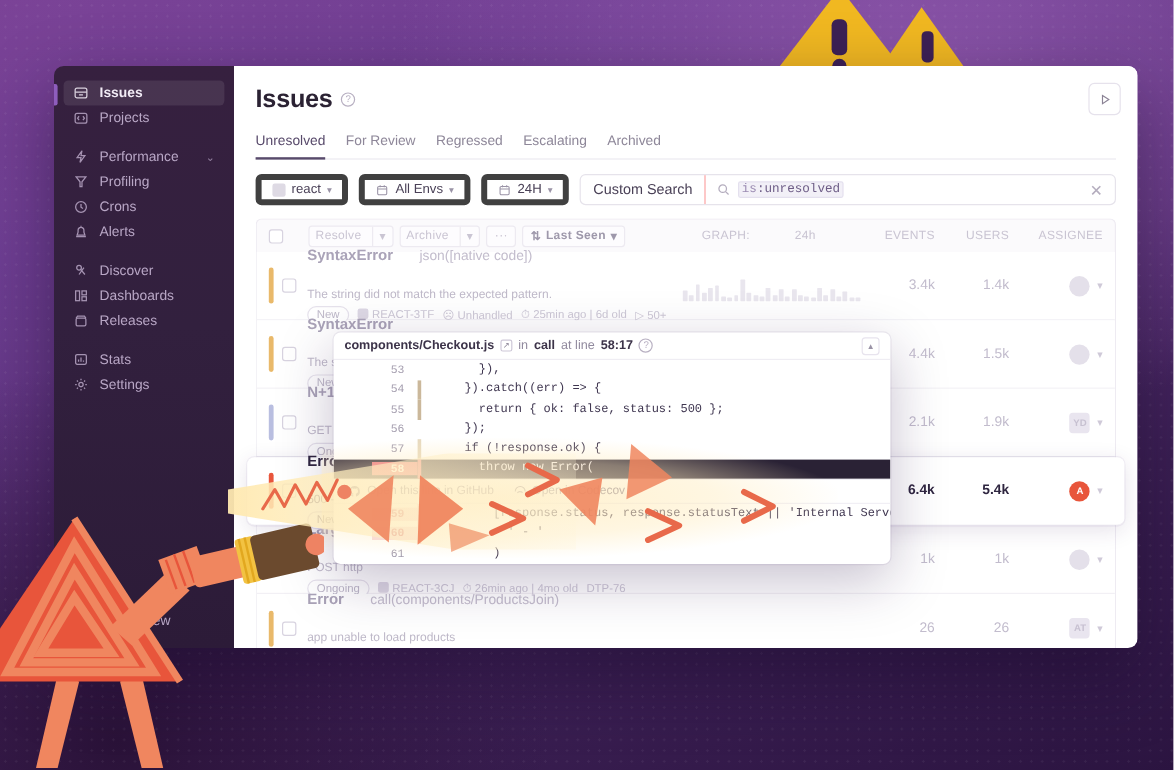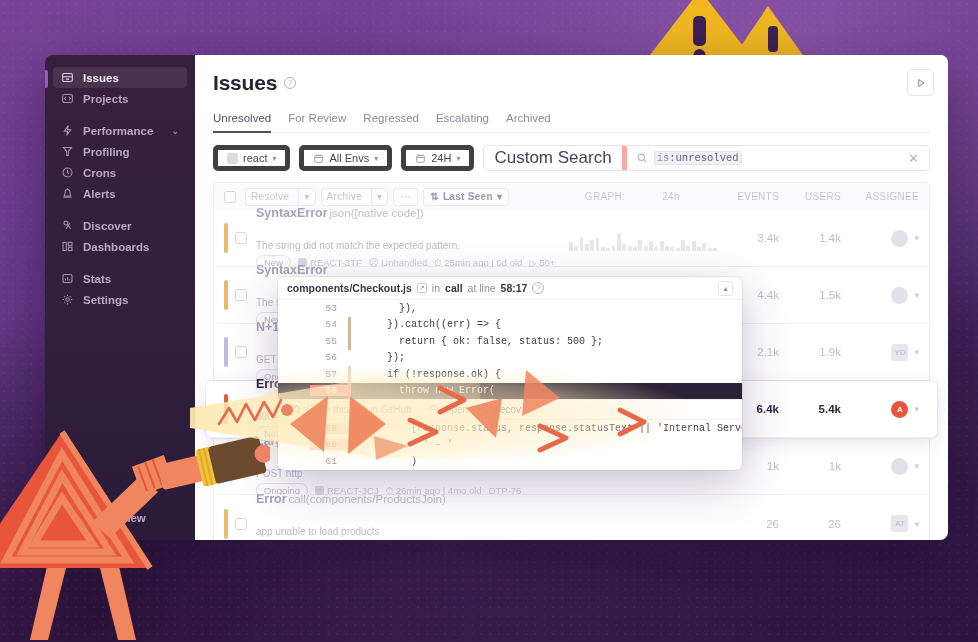--- a/index.html
+++ b/index.html
@@ -54,21 +54,20 @@
     background: #8e5dbd;
   }
   .nav-item {
     display: flex; align-items: center; gap: 9px;
     height: 21px;
     margin: 0 8px; padding: 0 8px;
     border-radius: 4px;
     color: #b9a7c6;
     font-size: 11.5px;
     white-space: nowrap;
-    font-weight: bold;
   }
   .nav-item.active {
     background: rgba(255,255,255,0.09);
     color: #f2ecf6;
     font-weight: bold;
   }
   .nav-item .ico {
     width: 13px; height: 13px;
     display: inline-flex; align-items: center; justify-content: center;
     flex: none; opacity: .85;
@@ -128,22 +127,22 @@
   .seg .chev { font-size: 8px; color: #9a93a6; }
   .seg .sq {
     width: 11px; height: 11px; border-radius: 2px;
     background: #dedae4; flex: none;
   }
   .search-group {
     flex: 1; display: flex; align-items: center;
     border: 1px solid #e6e3eb; border-radius: 5px; background: #fff; height: 26px;
   }
   .search-label {
-    padding: 0 10px; font-size: 17px; color: #4a4157;
-    border-right: 5px solid #fca5a5; height: 100%;
+    padding: 0 10px; font-size: 12px; color: #4a4157;
+    border-right: 1px solid #fca5a5; height: 100%;
     display: flex; align-items: center; white-space: nowrap;
   }
   .search-body { flex: 1; display: flex; align-items: center; gap: 6px; padding: 0 9px; }
   .token {
     font-family: "Liberation Mono", monospace; font-size: 10.5px;
     background: #f2f0f7; border: 1px solid #e4e0ee; border-radius: 2px;
     padding: 0 2px; color: #6d5c86;
   }
   .token .k { color: #9b8bb2; }
   .x-btn { padding: 0 10px; color: #b4adbe; font-size: 13px; }
@@ -156,21 +155,21 @@
     background: #fbfafc;
     border: 1px solid #eeebf2; border-bottom: none;
     border-radius: 5px 5px 0 0;
     padding: 0 10px;
     font-size: 10px; color: #c9c4d2; letter-spacing: .3px;
   }
   .ck {
     width: 12px; height: 12px; border-radius: 2.5px;
     border: 1px solid #d8d3e0; background: #fff; flex: none;
   }
-  .th-actions { display: flex; align-items: center; gap: 0; margin-left: 9px; }
+  .th-actions { display: flex; align-items: center; gap: 0; margin-left: 21px; }
   .th-btn {
     display: flex; align-items: center; gap: 4px;
     border: 1px solid #edeaf1; background: #fdfcfe;
     height: 18px; padding: 0 6px; font-size: 10px; color: #cac5d3;
     border-radius: 3px; margin-right: 5px; white-space: nowrap;
   }
   .th-btn.split { padding: 0; }
   .th-btn.split > span { padding: 0 5px; display: flex; align-items: center; height: 100%; }
   .th-btn.split > span + span { border-left: 1px solid #edeaf1; }
   .th-sort { color: #9e98ab; font-weight: bold; }
@@ -186,21 +185,21 @@
   .row {
     display: flex; align-items: center;
     height: 57px; padding: 0 10px;
     border-bottom: 1px solid #f2f0f5;
     position: relative;
     background: #fff;
   }
   .row:last-child { border-bottom: none; }
   .row .bar { width: 4px; height: 30px; border-radius: 2px; flex: none; margin-right: 7px; }
   .row-main { flex: 1; min-width: 0; margin-left: 9px; }
-  .r-title { font-size: 12.5px; color: #b9b3c4; display: flex; align-items: baseline; gap: 2px; white-space: nowrap; }
+  .r-title { font-size: 12.5px; color: #b9b3c4; display: flex; align-items: baseline; gap: 22px; white-space: nowrap; }
   .r-title .t { font-weight: bold; color: #aaa3b8; }
   .r-title .sub { font-size: 11.5px; font-weight: normal; color: #c3bdcd; }
   .r-culprit { font-size: 10px; color: #bfb9c9; margin-top: 20px; white-space: nowrap; }
   .r-meta { display: flex; align-items: center; gap: 7px; margin-top: 4px; font-size: 9.5px; color: #cdc8d6; white-space: nowrap; }
   .pill {
     border: 1px solid #e6e2ec; border-radius: 9px;
     padding: 1px 7px; font-size: 9.5px; color: #bdb7c8; background: #fff;
   }
   .chip-sq { width: 9px; height: 9px; border-radius: 2px; background: #ddd8e4; display: inline-block; vertical-align: -1px; margin-right: 3px; }
 
@@ -418,20 +417,29 @@
         <span class="ico">
           <svg viewBox="0 0 16 16" fill="none" stroke="currentColor" stroke-width="1.3">
               <rect x="2.5" y="3" width="4" height="10"></rect>
               <rect x="9" y="3" width="4.5" height="4"></rect>
               <rect x="9" y="9" width="4.5" height="4"></rect>
             </svg>
         </span>
         <span>Dashboards</span>
       </div>
 
+      <div class="nav-item">
+        <span class="ico">
+          <svg viewBox="0 0 16 16" fill="none" stroke="currentColor" stroke-width="1.3">
+              <rect x="3" y="5" width="10" height="8" rx="1.5"></rect>
+              <path d="M3 5l1.5-2h7L13 5"></path>
+            </svg>
+        </span>
+        <span>Releases</span>
+      </div>
 
 
       <div class="nav-gap"></div>
 
       <div class="nav-item">
         <span class="ico">
           <svg viewBox="0 0 16 16" fill="none" stroke="currentColor" stroke-width="1.3">
               <rect x="2.5" y="3" width="11" height="10" rx="1.5"></rect>
               <path d="M5.5 10.5V8M8 10.5V6M10.5 10.5V9"></path>
             </svg>

